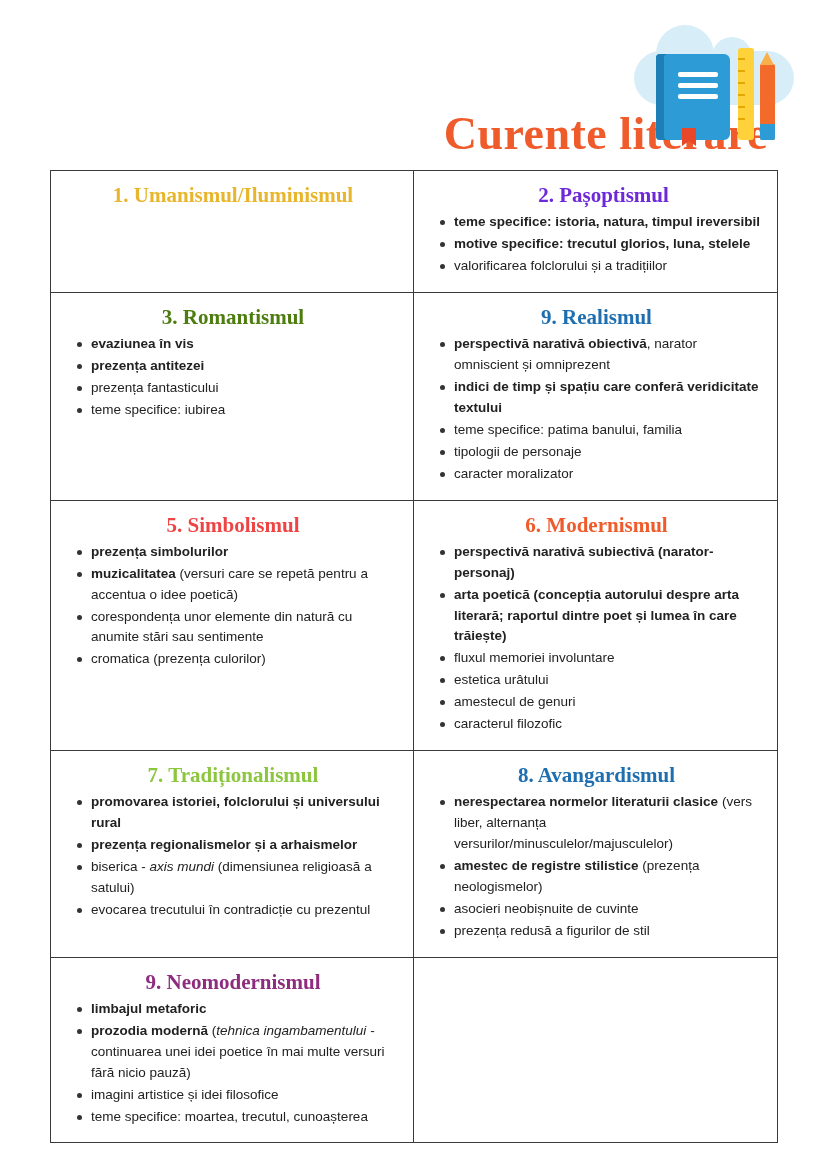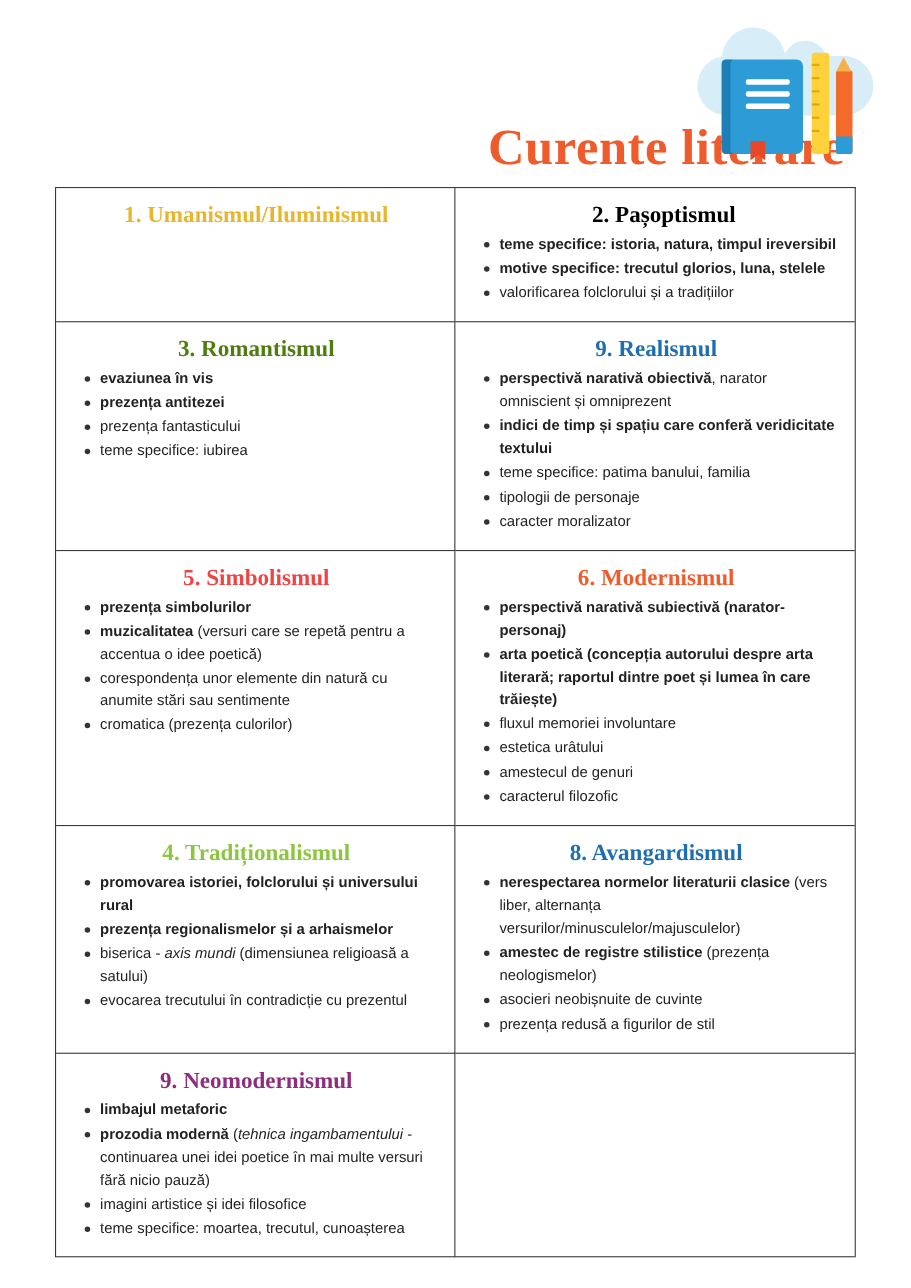--- a/index.html
+++ b/index.html
@@ -224,21 +224,21 @@
     </div>
     <div class="doc-title">Curente literare</div>
   </div>
 
   <div class="grid">
     <div class="row">
       <div class="cell left">
         <div class="cat-title" style="color: rgb(232, 182, 44);">1. Umanismul/Iluminismul</div>
       </div>
       <div class="cell">
-        <div class="cat-title" style="color: #000000; margin-left: 16px;">2. Pașoptismul</div>
+        <div class="cat-title" style="color: #6d28d9; margin-left: 16px;">2. Pașoptismul</div>
         <ul>
             <li><b>teme specifice: istoria, natura, timpul ireversibil</b></li>
             <li><b>motive specifice: trecutul glorios, luna, stelele</b></li>
             <li>valorificarea folclorului și a tradițiilor</li>
           </ul>
       </div>
     </div>
     <div class="row">
       <div class="cell left">
         <div class="cat-title" style="color: #4d7c0f;">3. Romantismul</div>
@@ -277,21 +277,21 @@
             <li><b>arta poetică (concepția autorului despre arta literară; raportul dintre poet și lumea în care trăiește)</b></li>
             <li>fluxul memoriei involuntare</li>
             <li>estetica urâtului</li>
             <li>amestecul de genuri</li>
             <li>caracterul filozofic</li>
           </ul>
       </div>
     </div>
     <div class="row">
       <div class="cell left">
-        <div class="cat-title" style="color: rgb(140, 198, 62);">4. Tradiționalismul</div>
+        <div class="cat-title" style="color: rgb(140, 198, 62);">7. Tradiționalismul</div>
         <ul>
             <li><b>promovarea istoriei, folclorului și universului rural</b></li>
             <li><b>prezența regionalismelor și a arhaismelor</b></li>
             <li>biserica - <i>axis mundi</i> (dimensiunea religioasă a satului)</li>
             <li>evocarea trecutului în contradicție cu prezentul</li>
           </ul>
       </div>
       <div class="cell">
         <div class="cat-title" style="color: rgb(31, 111, 176);">8. Avangardismul</div>
         <ul>

